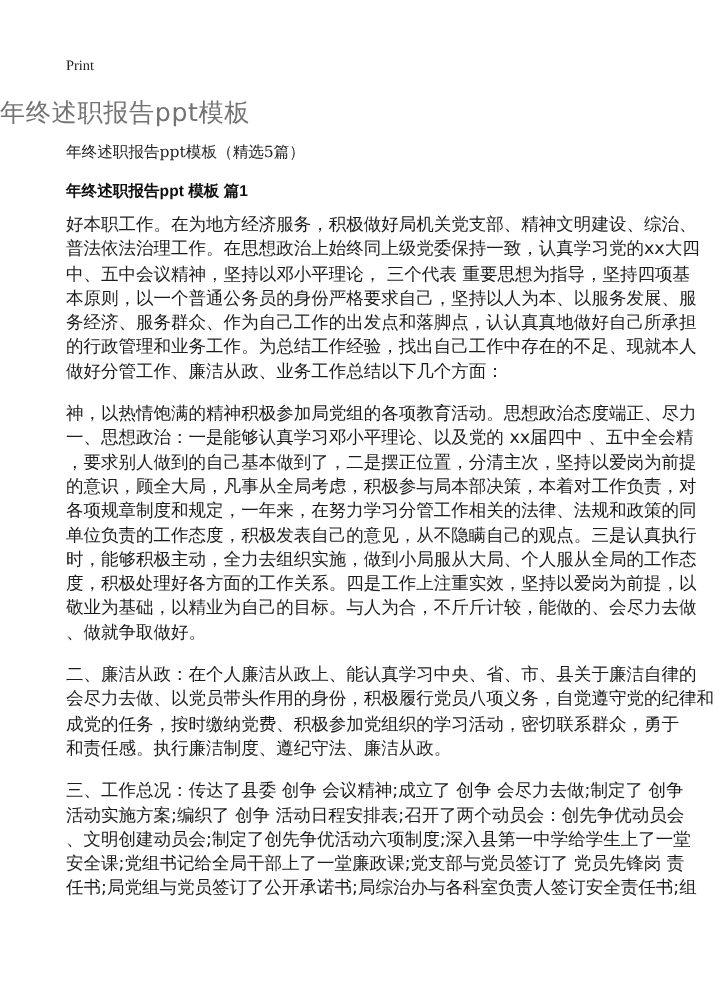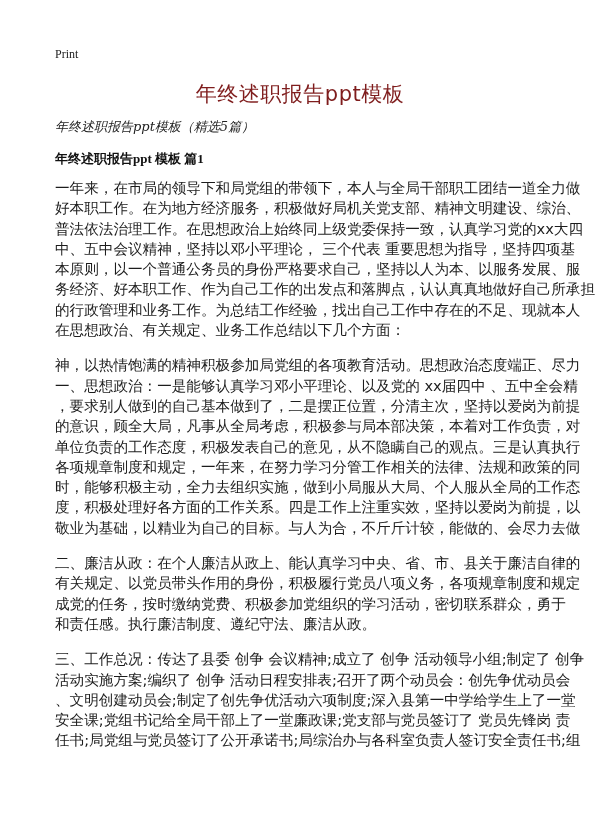--- a/index.html
+++ b/index.html
@@ -3,77 +3,77 @@
 <meta charset="utf-8">
 <style>
   html, body { margin: 0; padding: 0; background: #ffffff; }
   body { width: 600px; height: 828px; overflow: hidden; position: relative; color: #1a1a1a; }
   .page { position: absolute; left: 0; top: 0; width: 580px; height: 828px; }
   .print-label {
     position: absolute; left: 55px; top: 47px;
     font-family: "Liberation Serif", serif; font-size: 12px; color: #222;
   }
   .doc-title {
-    position: absolute; left: 0; width: 600px; top: 80px; text-align: center;
-    font-family: "DejaVu Sans", sans-serif; font-size: 21px; color: #7f1d1d; letter-spacing: 0.5px;
+    position: absolute; left: 0; width: 600px; top: 80px; 
+    font-family: "DejaVu Sans", sans-serif; font-size: 21px; color: #737373; letter-spacing: 0.5px;
   }
   .doc-subtitle {
     position: absolute; left: 55px; top: 118px;
-    font-family: "DejaVu Serif", serif; font-size: 13px; color: #222; font-style: italic;
+    font-family: "DejaVu Serif", serif; font-size: 13px; color: #222;
   }
   .section-heading {
     position: absolute; left: 55px; top: 150px;
-    font-family: Liberation Serif, serif; font-size: 13px; font-weight: bold; color: #111;
+    font-family: Liberation Sans, sans-serif; font-size: 13px; font-weight: bold; color: #111;
   }
   .body-text {
     position: absolute; left: 55px; top: 178px; width: 500px;
     font-family: "DejaVu Sans", sans-serif; font-size: 14.6px; line-height: 20.3px; color: #1c1c1c;
   }
   .para { margin: 0 0 15px 0; }
   .line { display: block; white-space: nowrap; }
 </style>
 </head>
 <body>
 
 <div class="page">
   <div class="print-label">Print</div>
   <div class="doc-title">年终述职报告ppt模板</div>
   <div class="doc-subtitle">年终述职报告ppt模板（精选5篇）</div>
   <div class="section-heading">年终述职报告ppt 模板 篇1</div>
 
   <div class="body-text">
     <div class="para">
-      <span class="line">一年来，在市局的领导下和局党组的带领下，本人与全局干部职工团结一道全力做</span>
       <span class="line">好本职工作。在为地方经济服务，积极做好局机关党支部、精神文明建设、综治、</span>
       <span class="line">普法依法治理工作。在思想政治上始终同上级党委保持一致，认真学习党的xx大四</span>
       <span class="line">中、五中会议精神，坚持以邓小平理论， 三个代表 重要思想为指导，坚持四项基</span>
       <span class="line">本原则，以一个普通公务员的身份严格要求自己，坚持以人为本、以服务发展、服</span>
-      <span class="line">务经济、好本职工作、作为自己工作的出发点和落脚点，认认真真地做好自己所承担</span>
+      <span class="line">务经济、服务群众、作为自己工作的出发点和落脚点，认认真真地做好自己所承担</span>
       <span class="line">的行政管理和业务工作。为总结工作经验，找出自己工作中存在的不足、现就本人</span>
-      <span class="line">在思想政治、有关规定、业务工作总结以下几个方面：</span>
+      <span class="line">做好分管工作、廉洁从政、业务工作总结以下几个方面：</span>
     </div>
     <div class="para">
       <span class="line">神，以热情饱满的精神积极参加局党组的各项教育活动。思想政治态度端正、尽力</span>
       <span class="line">一、思想政治：一是能够认真学习邓小平理论、以及党的 xx届四中 、五中全会精</span>
       <span class="line">，要求别人做到的自己基本做到了，二是摆正位置，分清主次，坚持以爱岗为前提</span>
       <span class="line">的意识，顾全大局，凡事从全局考虑，积极参与局本部决策，本着对工作负责，对</span>
+      <span class="line">各项规章制度和规定，一年来，在努力学习分管工作相关的法律、法规和政策的同</span>
       <span class="line">单位负责的工作态度，积极发表自己的意见，从不隐瞒自己的观点。三是认真执行</span>
-      <span class="line">各项规章制度和规定，一年来，在努力学习分管工作相关的法律、法规和政策的同</span>
       <span class="line">时，能够积极主动，全力去组织实施，做到小局服从大局、个人服从全局的工作态</span>
       <span class="line">度，积极处理好各方面的工作关系。四是工作上注重实效，坚持以爱岗为前提，以</span>
       <span class="line">敬业为基础，以精业为自己的目标。与人为合，不斤斤计较，能做的、会尽力去做</span>
+      <span class="line">、做就争取做好。</span>
     </div>
     <div class="para">
       <span class="line">二、廉洁从政：在个人廉洁从政上、能认真学习中央、省、市、县关于廉洁自律的</span>
-      <span class="line">有关规定、以党员带头作用的身份，积极履行党员八项义务，各项规章制度和规定</span>
+      <span class="line">会尽力去做、以党员带头作用的身份，积极履行党员八项义务，自觉遵守党的纪律和</span>
       <span class="line">成党的任务，按时缴纳党费、积极参加党组织的学习活动，密切联系群众，勇于</span>
       <span class="line">和责任感。执行廉洁制度、遵纪守法、廉洁从政。</span>
     </div>
     <div class="para">
-      <span class="line">三、工作总况：传达了县委 创争 会议精神;成立了 创争 活动领导小组;制定了 创争</span>
+      <span class="line">三、工作总况：传达了县委 创争 会议精神;成立了 创争 会尽力去做;制定了 创争</span>
       <span class="line">活动实施方案;编织了 创争 活动日程安排表;召开了两个动员会：创先争优动员会</span>
       <span class="line">、文明创建动员会;制定了创先争优活动六项制度;深入县第一中学给学生上了一堂</span>
       <span class="line">安全课;党组书记给全局干部上了一堂廉政课;党支部与党员签订了 党员先锋岗 责</span>
       <span class="line">任书;局党组与党员签订了公开承诺书;局综治办与各科室负责人签订安全责任书;组</span>
 
     </div>
   </div>
 </div>
 
 </body></html>

